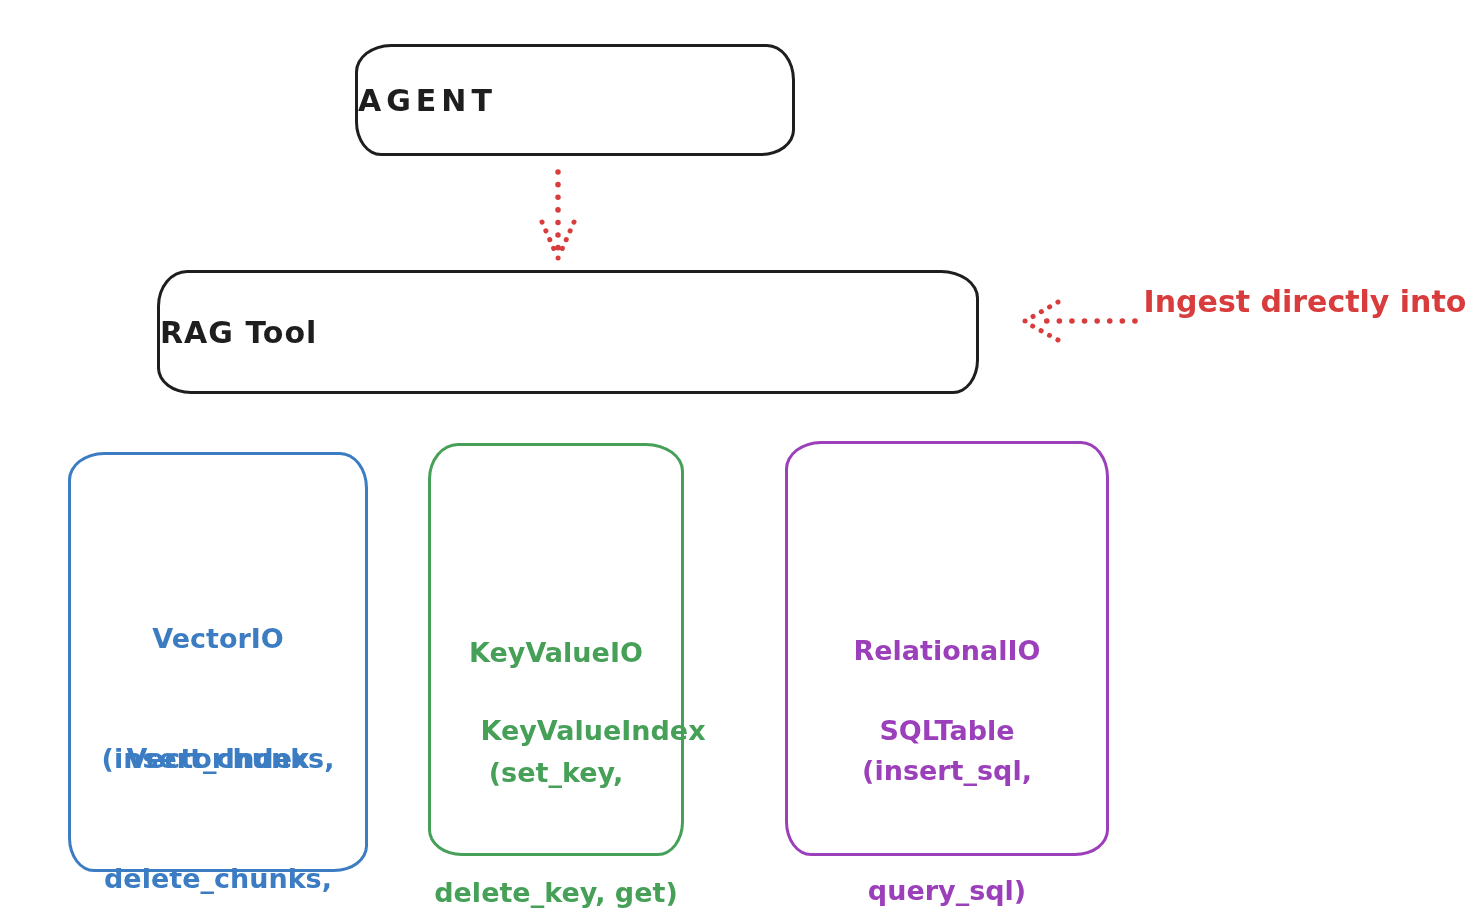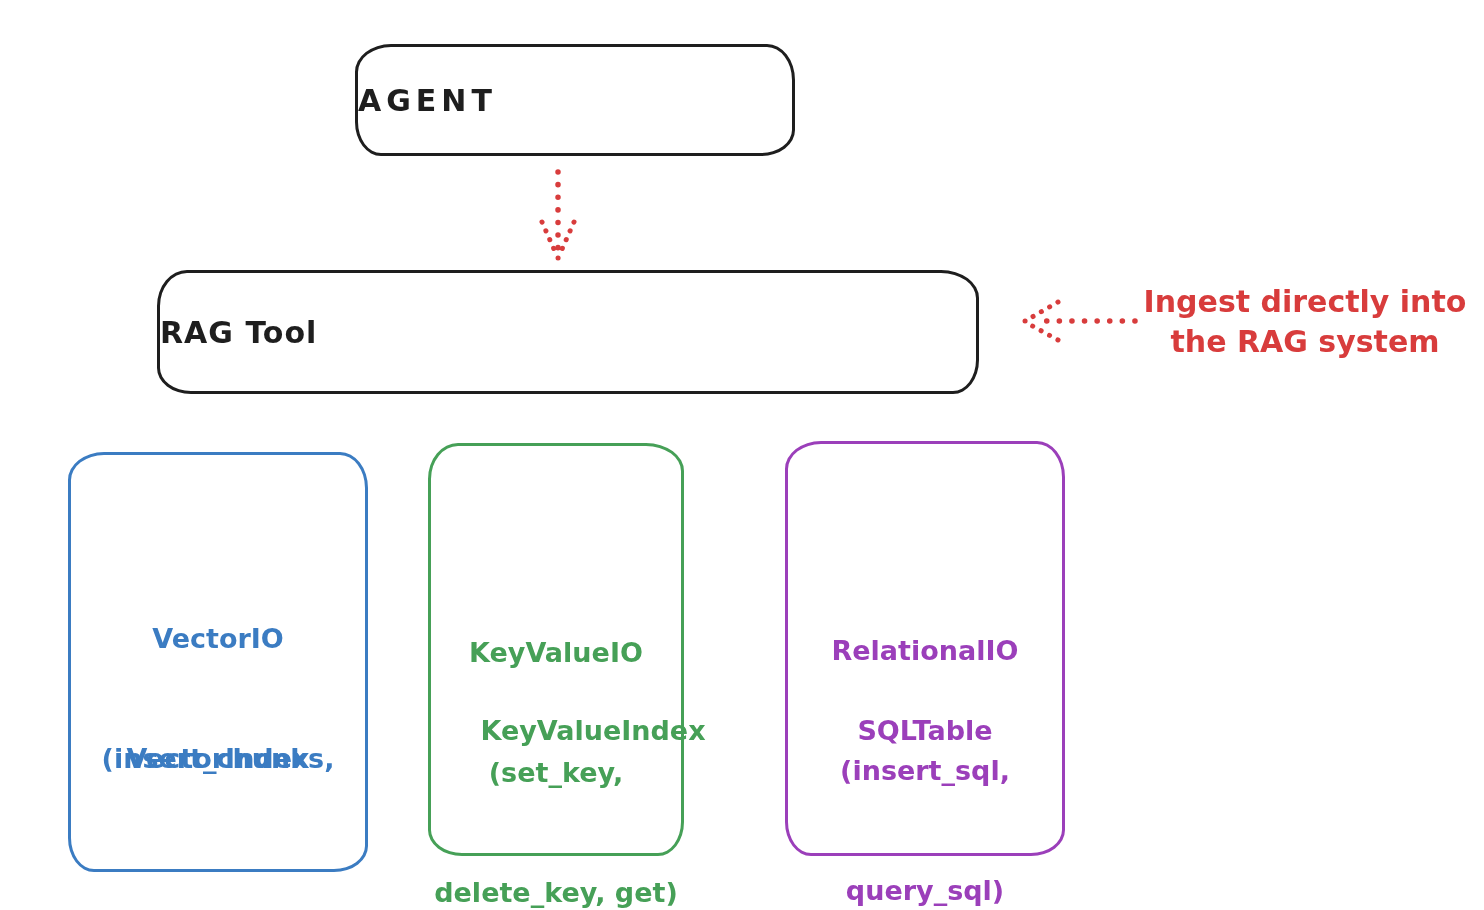--- a/index.html
+++ b/index.html
@@ -30,21 +30,21 @@
     color: var(--ink);
   }
   .store {
     position: absolute;
     background: #ffffff;
     border-style: solid; border-width: 3.5px;
     box-sizing: border-box;
   }
   .vector-store { left: 68px;  top: 452px; width: 300px; height: 420px; border-color: var(--blue); }
   .kv-store     { left: 428px; top: 443px; width: 256px; height: 413px; border-color: var(--green); }
-  .rel-store    { left: 785px; top: 441px; width: 280px; height: 415px; border-color: var(--purple); }
+  .rel-store    { left: 785px; top: 441px; width: 324px; height: 415px; border-color: var(--purple); }
   .store-text {
     position: absolute; left: 0; width: 100%;
     text-align: center;
     font-size: 27px; font-weight: 600; line-height: 40px;
     white-space: pre;
   }
   .vector-store .store-text { color: var(--blue); }
   .kv-store     .store-text { color: var(--green); }
   .rel-store    .store-text { color: var(--purple); }
   .vector-sig   { top: 84px; }
@@ -93,27 +93,27 @@
   <g>
     <line class="dash-main" x1="1135" y1="321" x2="1040" y2="321"></line>
     <line class="dash-head" x1="1058" y1="302" x2="1027" y2="320"></line>
     <line class="dash-head" x1="1058" y1="340" x2="1027" y2="323"></line>
     <line class="dash-head" x1="1025" y1="321" x2="1025" y2="321"></line>
   </g>
 </svg>
 
 <div class="annotation">
   <div>Ingest directly into</div>
-  <div>the RAG system</div>
 </div>
 
 <div class="store sketchy vector-store">
   <div class="store-text vector-sig">
     <div>VectorIO</div>
     <div>(insert_chunks,</div>
+    <div>delete_chunks,</div>
     
   </div>
   <div class="store-text vector-index">VectorIndex</div>
 </div>
 
 <div class="store sketchy2 kv-store">
   <div class="store-text kv-sig">
     <div>KeyValueIO</div>
     <div>(set_key,</div>
     <div>delete_key, get)</div>

